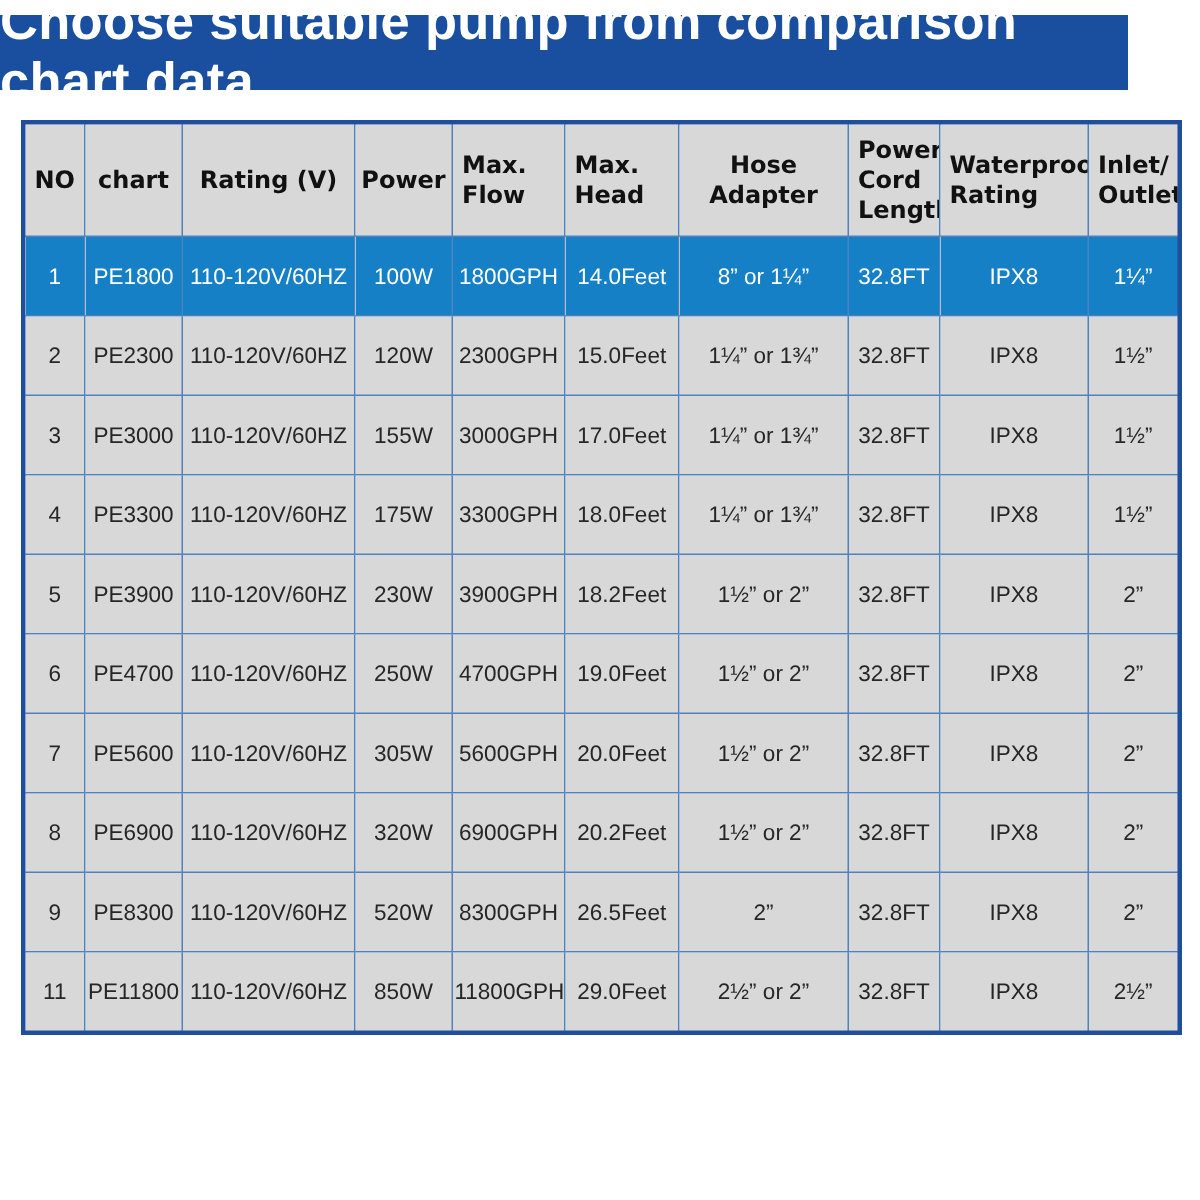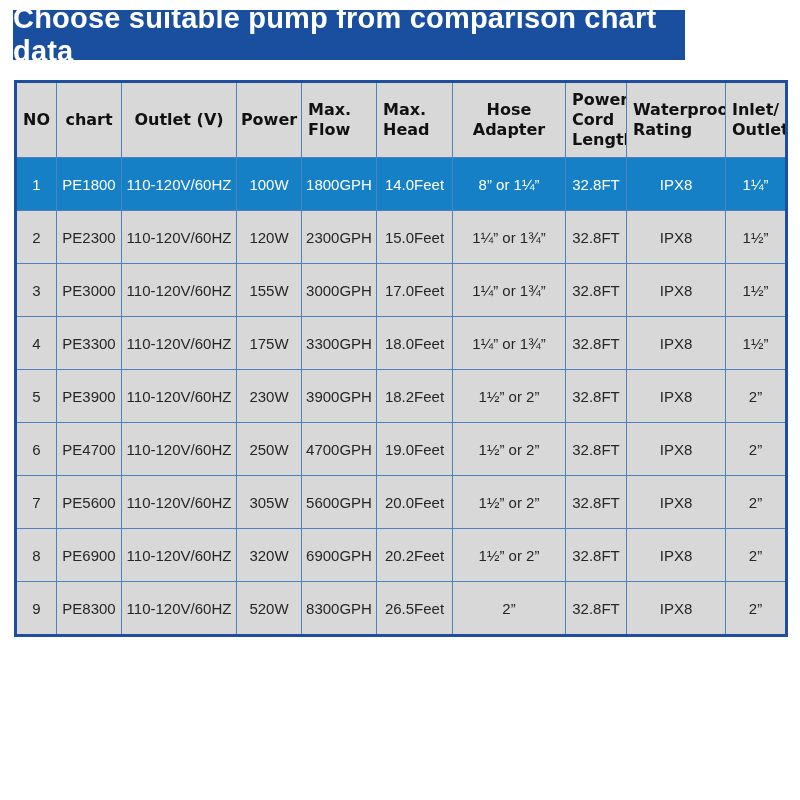--- a/index.html
+++ b/index.html
@@ -11,31 +11,31 @@
     overflow: hidden;
     font-family: "Liberation Sans", sans-serif;
   }
   .page {
     width: 800px;
     height: 800px;
     position: relative;
   }
   .banner {
     position: absolute;
-    left: 13px;
+    left: 0;
     top: 10px;
-    width: 672px;
+    width: 752px;
     height: 50px;
     background: var(--banner-bg, #1a4fa0);
     color: var(--banner-text, #ffffff);
     display: flex;
     align-items: center;
     justify-content: center;
     font-weight: bold;
-    font-size: 29px;
+    font-size: 35px;
     letter-spacing: 0.2px;
     font-family: "Liberation Sans", sans-serif;
   }
   table.pump {
     position: absolute;
     left: 14px;
     top: 80px;
     width: 771px;
     border-collapse: collapse;
     table-layout: fixed;
@@ -96,21 +96,21 @@
         <col style="width:76px">
       <col style="width:113px">
         <col style="width:61px">
         <col style="width:99px">
       <col style="width:61px">
     </colgroup>
     <thead>
       <tr>
         <th>NO</th>
         <th>chart</th>
-        <th>Outlet (V)</th>
+        <th>Rating (V)</th>
         <th>Power</th>
         <th class="th-left">Max.
 Flow</th>
         <th class="th-left">Max.
 Head</th>
         <th>Hose Adapter</th>
         <th class="th-left">Power
 Cord
 Length</th>
         <th class="th-left">Waterproof
@@ -221,16 +221,28 @@
           <td>PE8300</td>
           <td>110-120V/60HZ</td>
           <td>520W</td>
           <td>8300GPH</td>
           <td>26.5Feet</td>
           <td>2”</td>
           <td>32.8FT</td>
           <td>IPX8</td>
           <td>2”</td>
         </tr>
+        <tr>
+          <td>11</td>
+          <td>PE11800</td>
+          <td>110-120V/60HZ</td>
+          <td>850W</td>
+          <td>11800GPH</td>
+          <td>29.0Feet</td>
+          <td>2½” or 2”</td>
+          <td>32.8FT</td>
+          <td>IPX8</td>
+          <td>2½”</td>
+        </tr>
       </tbody>
   </table>
 
 </div>
 
 </body></html>

